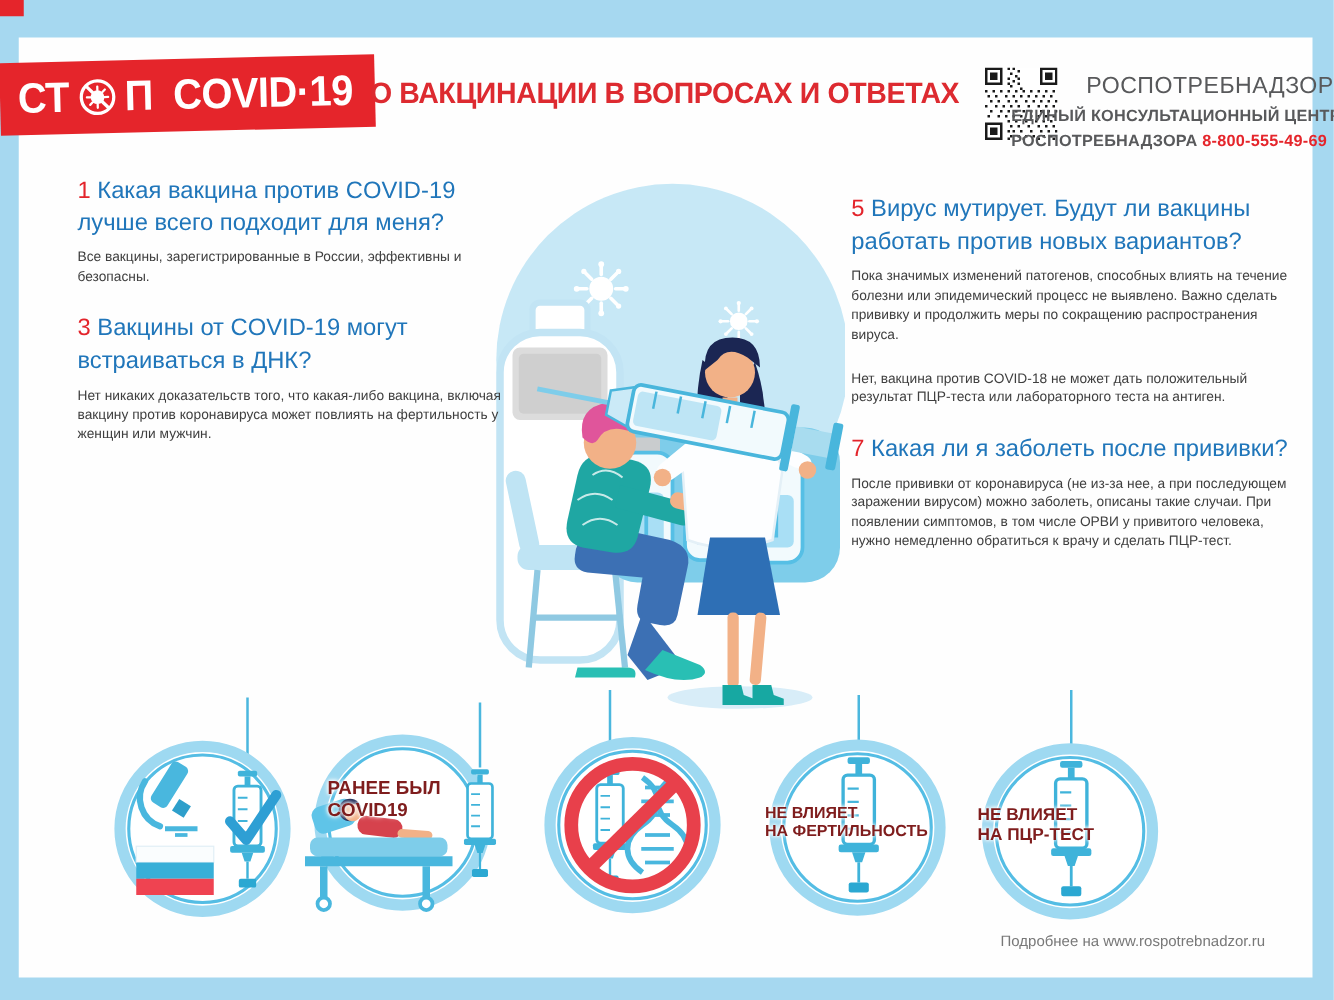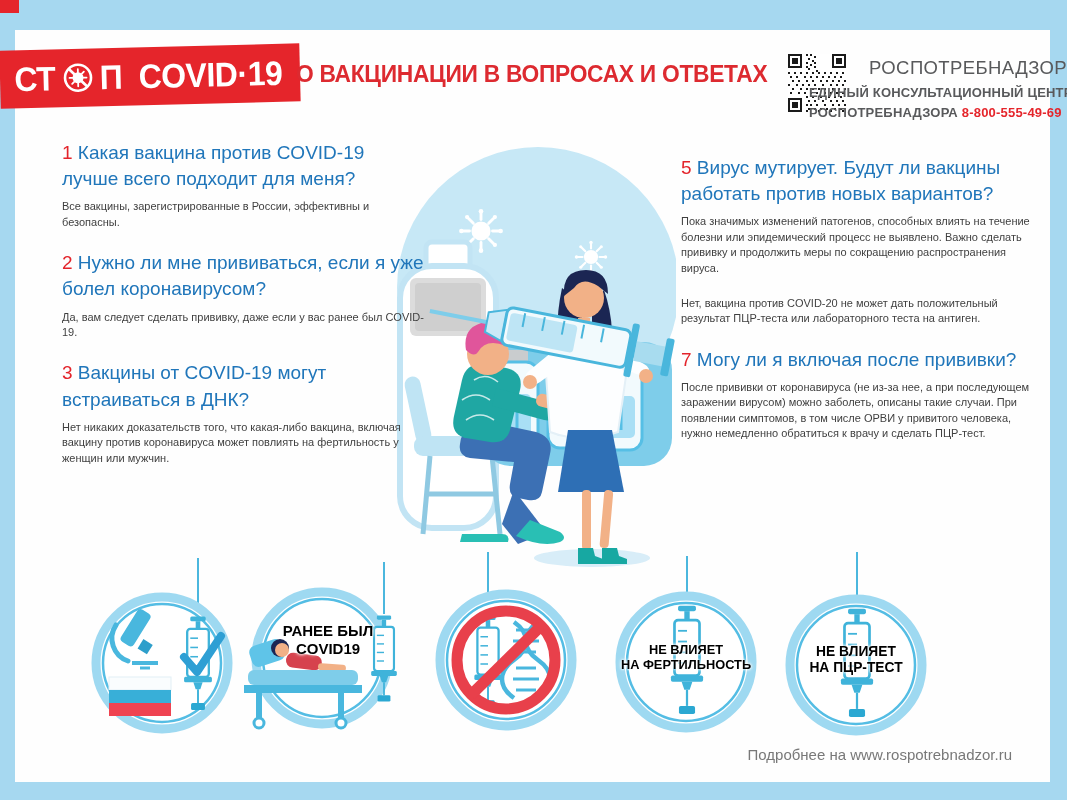--- a/index.html
+++ b/index.html
@@ -36,28 +36,28 @@
   .a{color:#3F3F3F;font-size:11px;line-height:1.4;margin-bottom:20px}
 
   
   .central{position:absolute;left:381px;top:108px}
 
   
   .string{position:absolute;width:2px;background:#4BB7DE}
   .badge{position:absolute;width:148px;height:148px;overflow:visible}
   .badge svg{overflow:visible}
   .badge-label{
-    position:absolute;color:#000000;font-weight:bold;text-align:center;line-height:1.18;
+    position:absolute;color:#7f1d1d;font-weight:bold;text-align:left;line-height:1.18;
     text-shadow:0 0 3px #fff,0 0 3px #fff,0 0 5px #fff;
   }
   .label-had-covid{left:247px;top:592px;width:132px;font-size:15px}
   .label-fertility{left:597px;top:612px;width:148px;font-size:12.8px}
   .label-pcr{left:767px;top:614px;width:148px;font-size:13.8px}
 
-  .footer-note{position:absolute;right:38px;top:716px;font-size:15px;color:#787878}
+  .footer-note{position:absolute;right:38px;top:716px;font-size:12px;color:#787878}
 </style>
 </head>
 <body>
 
 <svg width="0" height="0" style="position:absolute" aria-hidden="true">
   <defs>
     <symbol id="syr" viewBox="0 0 44 132">
       <rect x="12" y="2" width="20" height="6" rx="2" fill="#3FB3DA"></rect>
       <rect x="19" y="8" width="6" height="12" fill="#3FB3DA"></rect>
       <rect x="8" y="18" width="28" height="62" rx="4" fill="#fff" stroke="#3FB3DA" stroke-width="3"></rect>
@@ -254,41 +254,37 @@
       <circle cx="134" cy="244" r="7" fill="#F2B187"></circle>
       <circle cx="250" cy="238" r="7" fill="#F2B187"></circle>
     </svg>
 
     <div class="col col-left">
       <div class="qa">
         <div class="q"><span class="num">1</span> <span>Какая вакцина против COVID-19 лучше всего подходит для меня?</span></div>
         <div class="a">Все вакцины, зарегистрированные в России, эффективны и безопасны.</div>
       </div>
       <div class="qa">
-        <div class="q"><span class="num">2</span> <span>Нужно ли мне прививаться, если я уже болел коронавирусом?</span></div>
-        <div class="a">Да, вам следует сделать прививку, даже если у вас ранее был COVID-19.</div>
-      </div>
-      <div class="qa">
         <div class="q"><span class="num">3</span> <span>Вакцины от COVID-19 могут встраиваться в ДНК?</span></div>
       </div>
       <div class="qa">
         <div class="a">Нет никаких доказательств того, что какая-либо вакцина, включая вакцину против коронавируса может повлиять на фертильность у женщин или мужчин.</div>
       </div>
     </div>
 
     <div class="col col-right">
       <div class="qa">
         <div class="q"><span class="num">5</span> <span>Вирус мутирует. Будут ли вакцины работать против новых вариантов?</span></div>
         <div class="a">Пока значимых изменений патогенов, способных влиять на течение болезни или эпидемический процесс не выявлено. Важно сделать прививку и продолжить меры по сокращению распространения вируса.</div>
       </div>
       <div class="qa">
-        <div class="a">Нет, вакцина против COVID-20 не может дать положительный результат ПЦР-теста или лабораторного теста на антиген.</div>
-      </div>
-      <div class="qa">
-        <div class="q"><span class="num">7</span> <span>Могу ли я включая после прививки?</span></div>
+        <div class="a">Нет, вакцина против COVID-18 не может дать положительный результат ПЦР-теста или лабораторного теста на антиген.</div>
+      </div>
+      <div class="qa">
+        <div class="q"><span class="num">7</span> <span>Какая ли я заболеть после прививки?</span></div>
         <div class="a">После прививки от коронавируса (не из-за нее, а при последующем заражении вирусом) можно заболеть, описаны такие случаи. При появлении симптомов, в том числе ОРВИ у привитого человека, нужно немедленно обратиться к врачу и сделать ПЦР-тест.</div>
       </div>
     </div>
 
     <div class="string" style="left:182px;top:528px;height:58px"></div>
     <div class="string" style="left:368px;top:532px;height:52px"></div>
     <div class="string" style="left:472px;top:522px;height:62px"></div>
     <div class="string" style="left:671px;top:526px;height:50px"></div>
     <div class="string" style="left:841px;top:522px;height:58px"></div>
 

